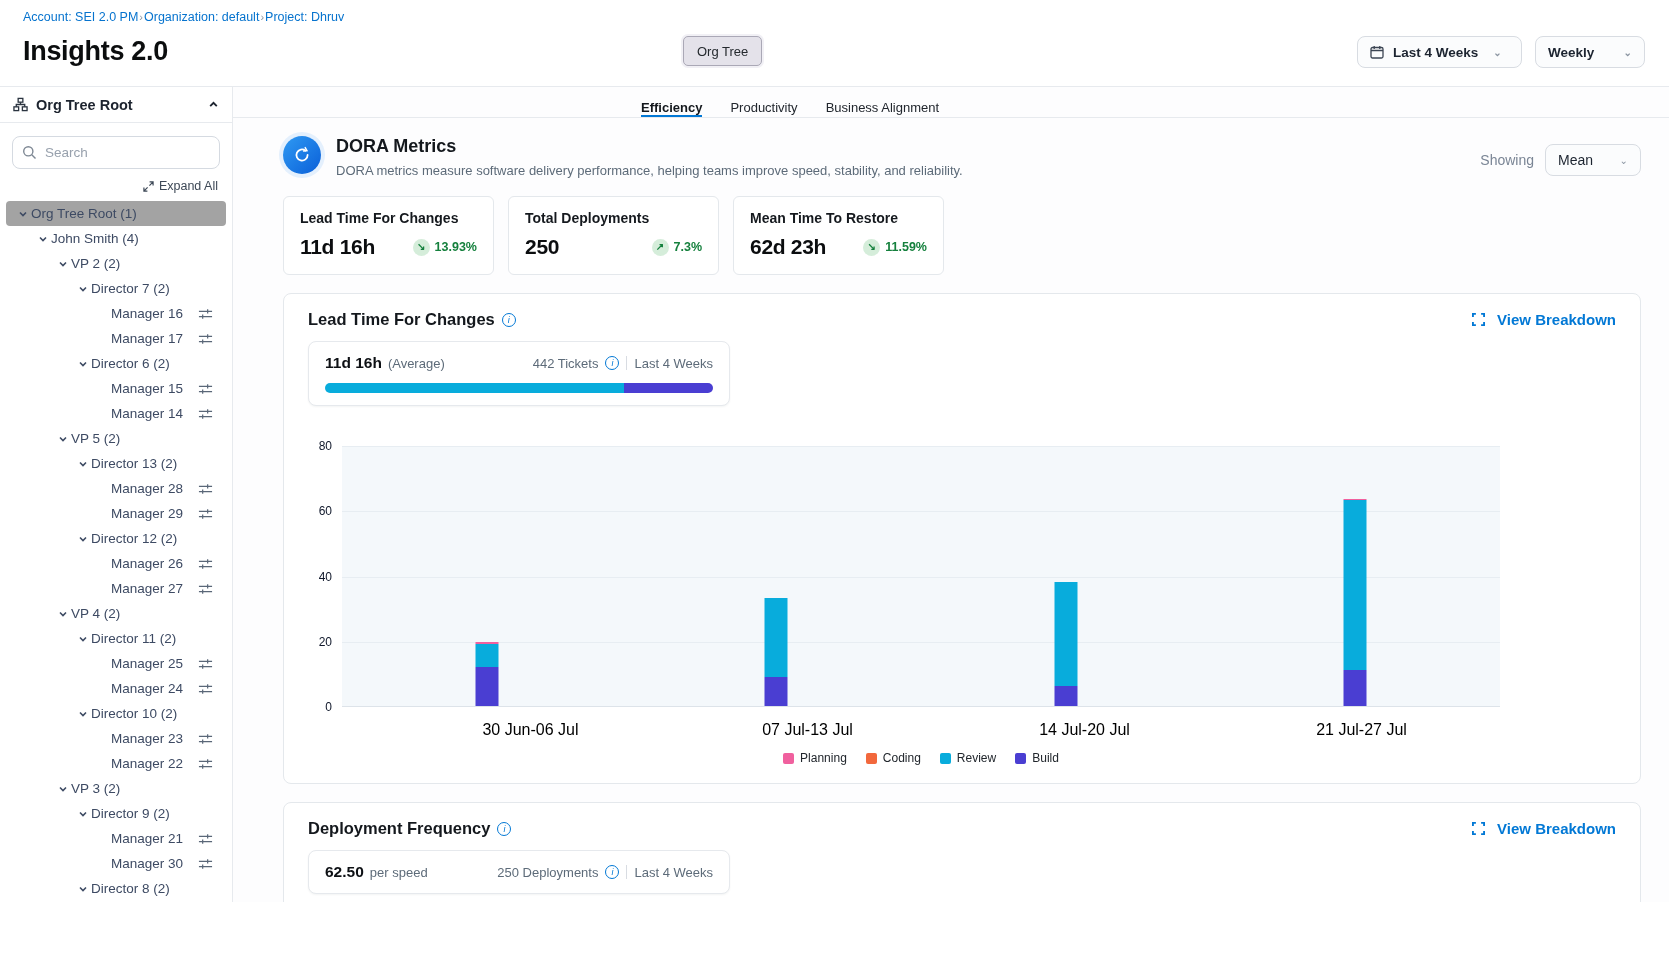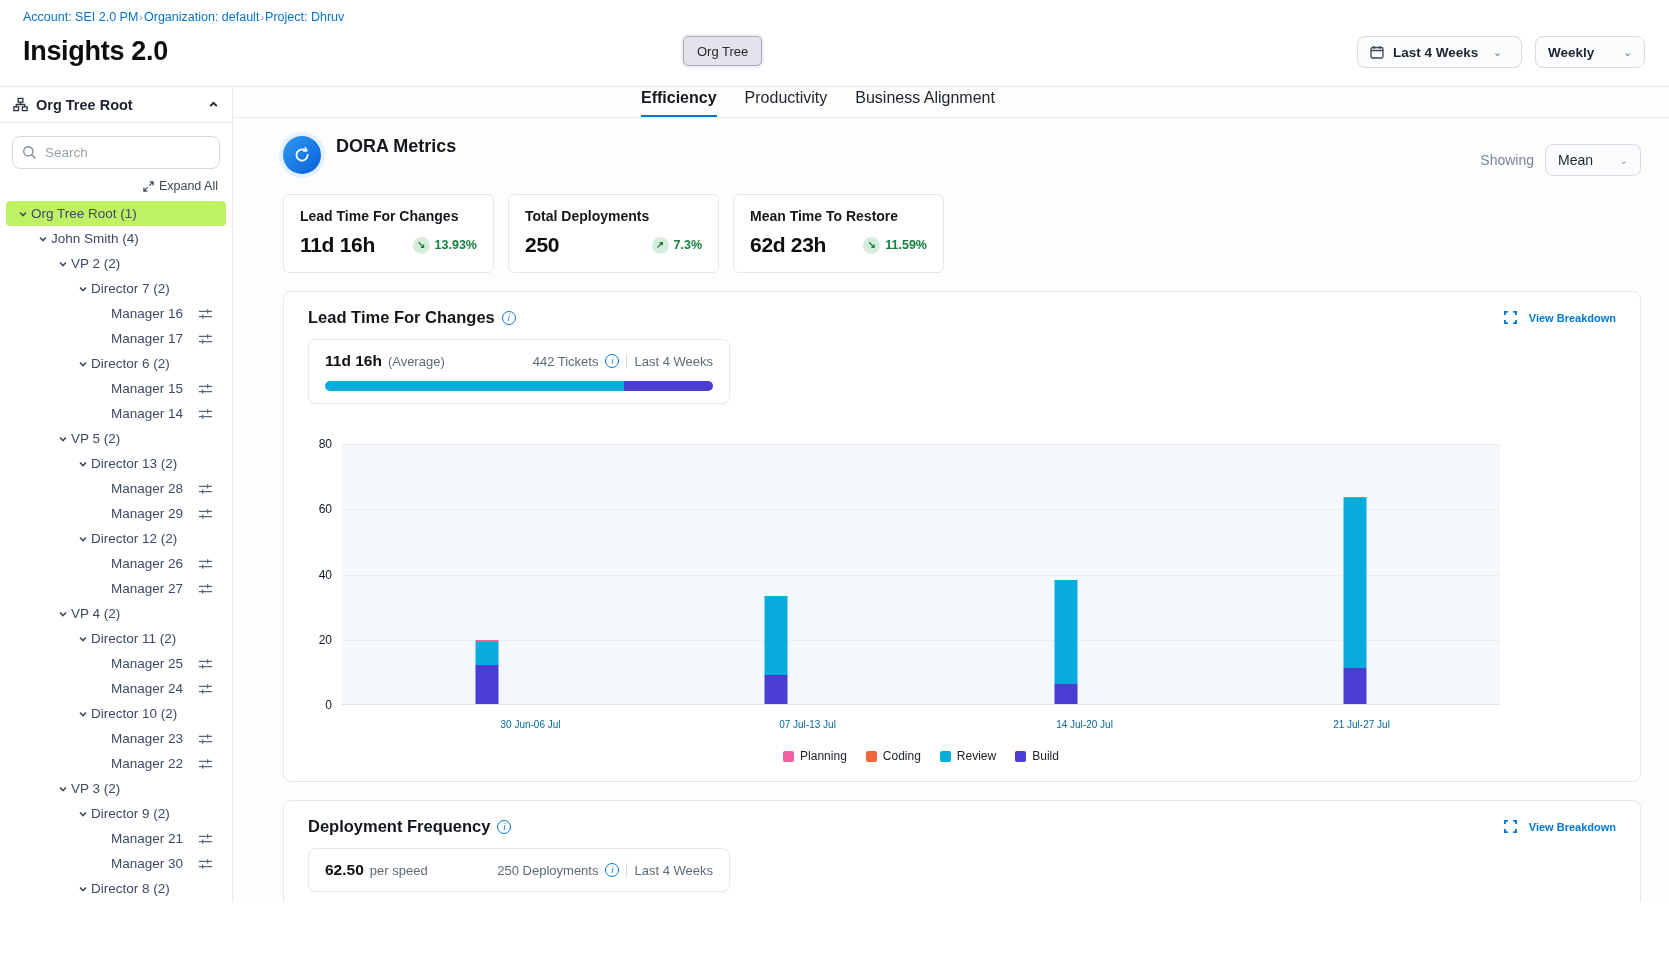--- a/index.html
+++ b/index.html
@@ -31,28 +31,28 @@
   .sb-head .chev-up { margin-left:auto; cursor:pointer; display:flex; }
   .search-wrap { margin:13px 12px 4px; position:relative; }
   .search-wrap svg { position:absolute; left:10px; top:9px; }
   .search-input { width:100%; height:33px; border:1px solid #d5dae1; border-radius:8px; padding:0 10px 0 32px;
     font-size:13.5px; color:#3d4a63; background:#fff; outline:none; font-family:inherit; }
   .search-input::placeholder { color:#98a1ad; }
   .expand-all { display:flex; justify-content:flex-end; align-items:center; gap:5px; padding:6px 14px 8px;
     font-size:12.5px; color:#3d4856; cursor:pointer; }
   .tree { padding:0 6px; }
   .tree-item { height:25px; display:flex; align-items:center; font-size:13.5px; color:#3d4a63; border-radius:4px; cursor:pointer; }
-  .tree-item.selected { background:#bef264; }
+  .tree-item.selected { background:#a3a3a3; }
   .tree-item .chev { width:17px; display:flex; justify-content:center; align-items:center; flex:none; }
   .tree-item .flt { margin-left:auto; margin-right:13px; display:flex; cursor:pointer; }
 
   
   .main { flex:1; position:relative; overflow:hidden; background:#fdfdfe; }
   .tabbar { height:31px; border-bottom:1px solid #e7eaee; display:flex; gap:28px; padding-left:408px; align-items:flex-end; }
-  .tab { padding-bottom:8px; font-size:16px; color:#22272e; cursor:pointer; border-bottom:2.5px solid transparent; }
+  .tab { font-size:13px; color:#22272e; cursor:pointer; border-bottom:2.5px solid transparent; }
   .tab.active { font-weight:bold; border-bottom-color:#0278d5; color:#14181d; }
   .content { padding:18px 28px 0 50px; }
 
   
   .dora-head { display:flex; align-items:flex-start; gap:15px; }
   .dora-icon { width:38px; height:38px; border-radius:50%; background:linear-gradient(135deg,#2f9af3,#0a5fd8);
     box-shadow:0 0 0 4px #e4f0fd; display:flex; align-items:center; justify-content:center; flex:none; }
   .dora-title { font-size:18px; font-weight:bold; color:#14181d; }
   .dora-desc { font-size:13px; color:#5d6b79; margin-top:6px; }
   .showing { margin-left:auto; display:flex; align-items:center; gap:11px; font-size:14px; color:#7a8595; padding-top:8px; }
@@ -68,40 +68,40 @@
   .badge { display:flex; align-items:center; gap:5px; font-size:12.5px; font-weight:bold; color:#15803d; }
   .badge .circ { width:17px; height:17px; border-radius:50%; background:#d5edda; display:flex; align-items:center;
     justify-content:center; font-size:10px; line-height:1; }
 
   
   .panel { margin-top:18px; border:1px solid #e4e8ec; border-radius:8px; background:#fff; padding:16px 24px 16px; }
   .panel-head { display:flex; align-items:center; gap:7px; }
   .panel-title { font-size:16.5px; font-weight:bold; color:#14181d; }
   .info { width:14px; height:14px; border-radius:50%; border:1px solid #0278d5; color:#0278d5; font-size:9px;
     display:inline-flex; align-items:center; justify-content:center; font-style:italic; flex:none; cursor:pointer; }
-  .view-bd { margin-left:auto; display:flex; align-items:center; gap:12px; color:#0278d5; font-size:11px; font-weight:bold; cursor:pointer; }
+  .view-bd { margin-left:auto; display:flex; align-items:center; gap:12px; color:#0278d5; font-size:15px; font-weight:bold; cursor:pointer; }
 
   .summary { width:422px; border:1px solid #e6e9ed; border-radius:8px; padding:12px 16px; margin-top:12px;
     box-shadow:0 1px 2px rgba(20,30,40,.05); background:#fff; }
   .sum-row { display:flex; align-items:center; font-size:13px; color:#5d6b79; }
   .sum-val { font-size:15.5px; font-weight:bold; color:#0d1014; margin-right:6px; }
   .sum-right { margin-left:auto; display:flex; align-items:center; gap:7px; }
   .sum-div { width:1px; height:14px; background:#d8dce2; }
   .sum-bar { margin-top:11px; height:10px; border-radius:5px; overflow:hidden; display:flex; }
 
   
   .chart { margin-top:40px; display:flex; margin-right:116px; }
   .y-axis { width:34px; position:relative; flex:none; }
   .y-axis span { position:absolute; right:10px; font-size:12px; color:#0f172a; }
   .plot { flex:1; height:261px; background:#f4f8fb; position:relative; border-bottom:1px solid #dde3e9; }
   .gridline { position:absolute; left:0; right:0; height:1px; background:#e7edf2; }
   .bar { position:absolute; bottom:0; width:23px; transform:translateX(-50%); display:flex; flex-direction:column-reverse; }
   .bar .seg { width:100%; }
   .x-axis { position:relative; height:16px; margin:14px 116px 0 84px; }
-  .x-axis span { position:absolute; transform:translateX(-50%); font-size:10px; color:#0369a1; white-space:nowrap; }
+  .x-axis span { position:absolute; transform:translateX(-50%); font-size:16px; color:#000000; white-space:nowrap; }
   .legend { display:flex; justify-content:center; gap:19px; margin:14px 116px 2px 34px; font-size:12px; color:#21262c; }
   .legend .item { display:flex; align-items:center; gap:6px; cursor:pointer; }
   .legend .sw { width:11px; height:11px; border-radius:2px; }
 
   .dep-chart { margin-top:14px; display:flex; margin-right:116px; }
   .dep-plot { flex:1; height:170px; background:#f4f8fb; border-top:1px solid #e7edf2; }
   .y-top { position:absolute; right:10px; top:-6px; font-size:12px; color:#2c333b; }
 </style>
 </head>
 <body>
@@ -477,20 +477,21 @@
 
         <div class="dora-head">
           <div class="dora-icon">
             <svg width="20" height="20" viewBox="0 0 20 20" fill="none" stroke="#fff" stroke-width="1.8" stroke-linecap="round">
               <path d="M15.6 10a5.6 5.6 0 1 1-2.1-4.4"></path>
                 <path d="M13.2 2.6l1.7 3-3.3.4" stroke-width="1.5"></path>
             </svg>
           </div>
           <div>
             <div class="dora-title">DORA Metrics</div>
+            <div class="dora-desc">DORA metrics measure software delivery performance, helping teams improve speed, stability, and reliability.</div>
           </div>
           <div class="showing">
             <span>Showing</span>
             <div class="select sel-mean">
               <span>Mean</span>
               <span class="chev">⌄</span>
             </div>
           </div>
         </div>
 

